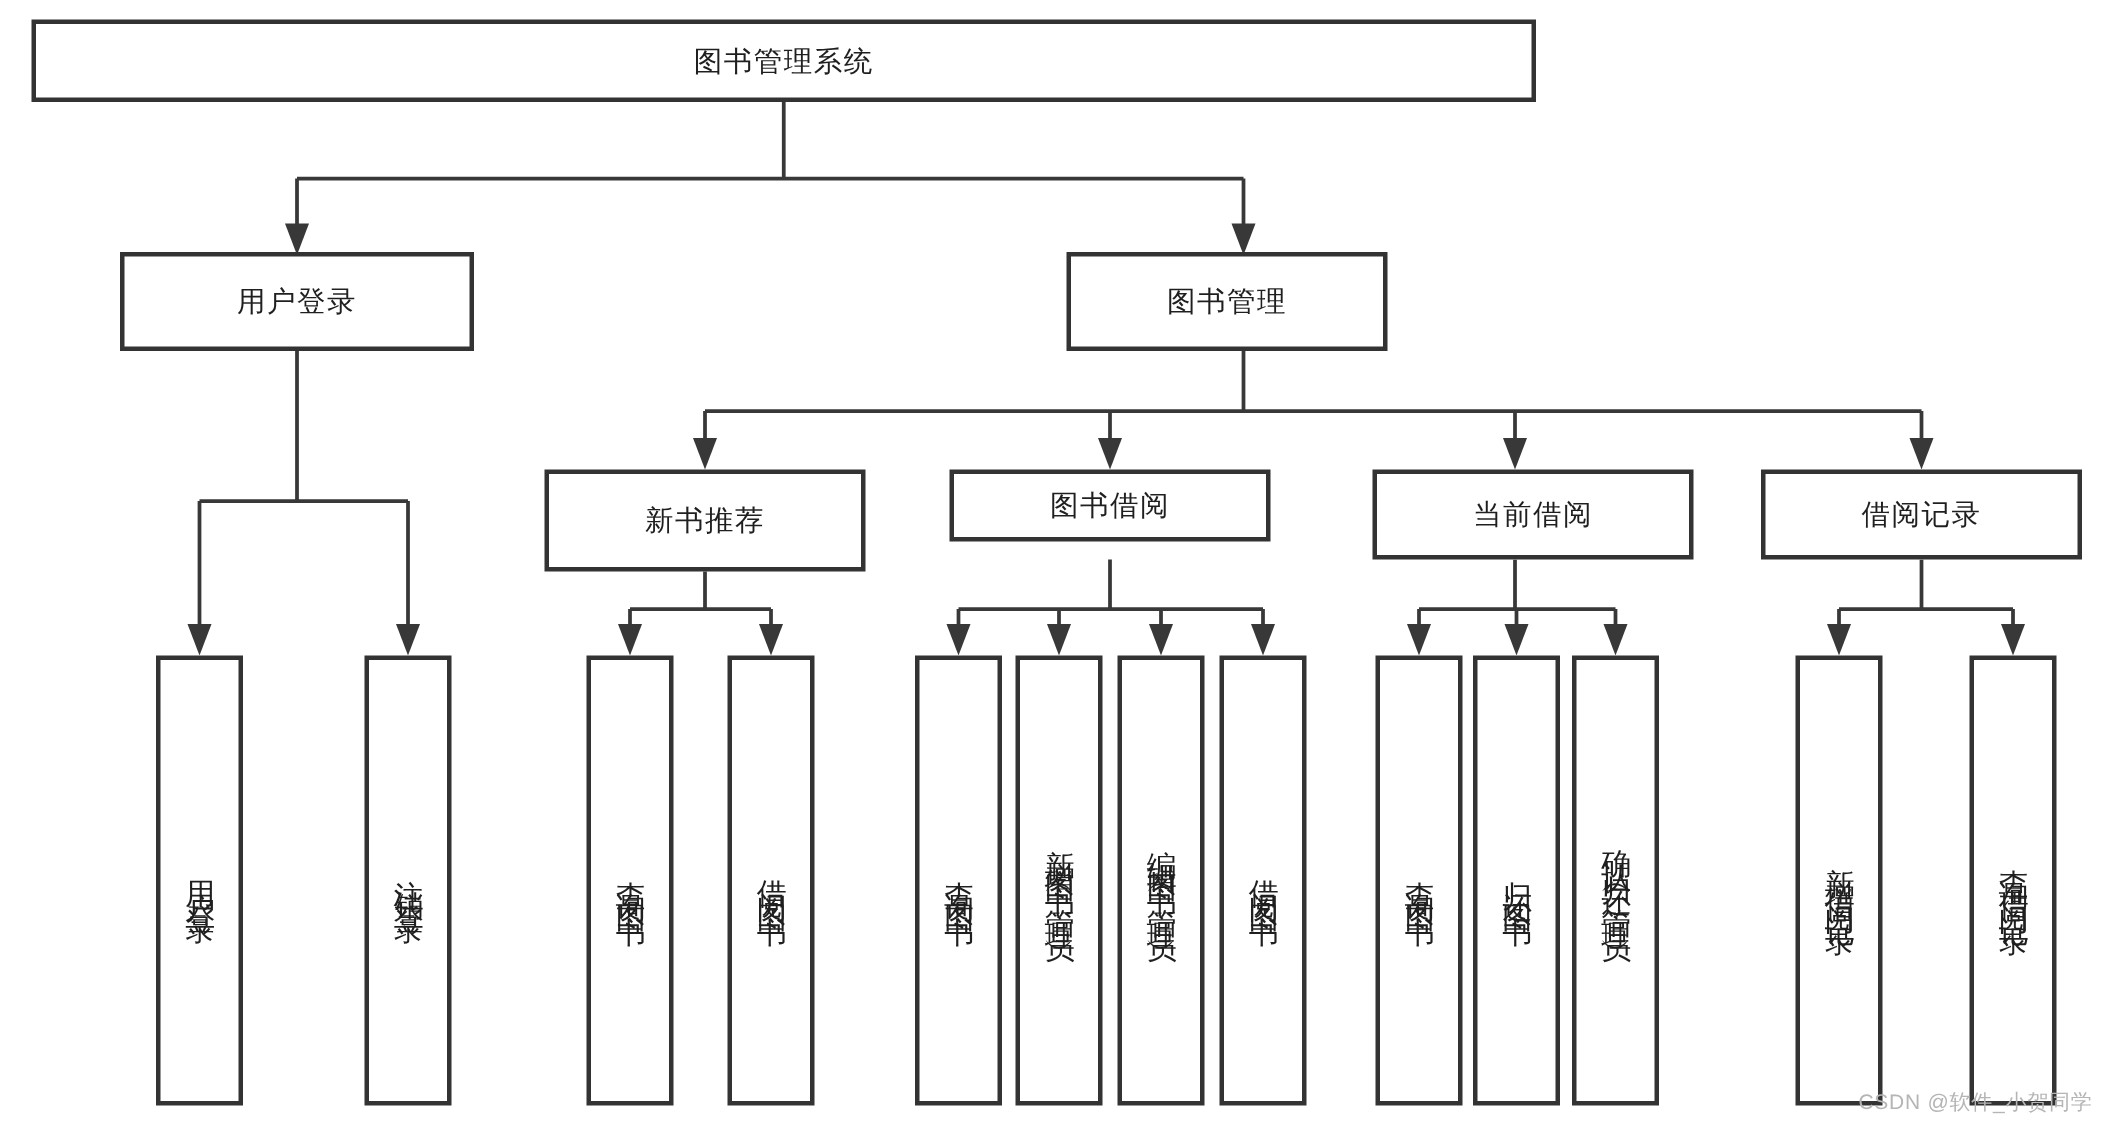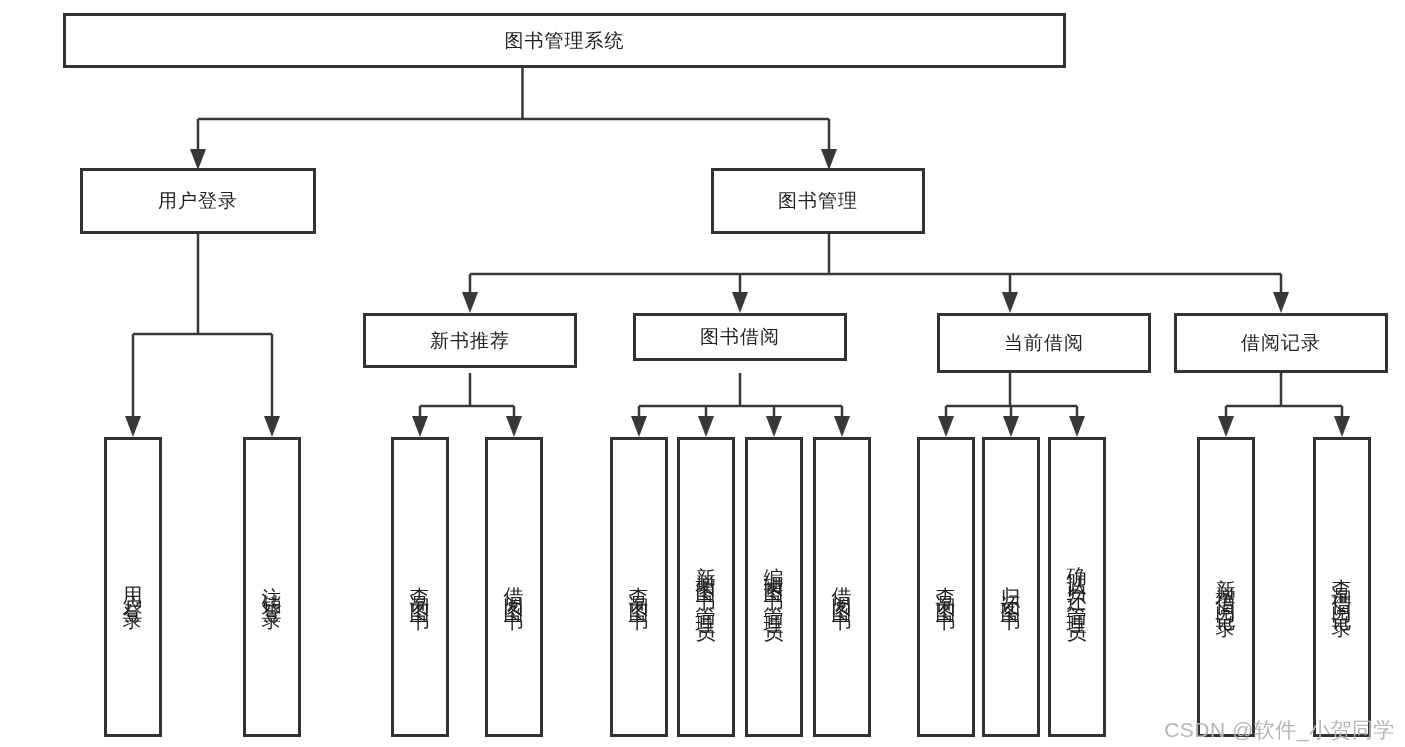--- a/index.html
+++ b/index.html
@@ -44,21 +44,21 @@
     text-orientation: mixed;
     font-size: 20px;
     letter-spacing: 8px;
     line-height: 1;
     white-space: nowrap;
   }
   .watermark {
     position: absolute;
     right: 10px;
     bottom: 3px;
-    font-size: 21px;
+    font-size: 14px;
     color: #b5b5b5;
     letter-spacing: 0.5px;
     white-space: nowrap;
   }
 </style>
 </head>
 <body>
 
 <div class="stage">
 
@@ -102,38 +102,38 @@
 
       <polygon points="938,416 954,416 946,437"></polygon>
       <polygon points="1003,416 1019,416 1011,437"></polygon>
       <polygon points="1069,416 1085,416 1077,437"></polygon>
 
       <polygon points="1218,416 1234,416 1226,437"></polygon>
       <polygon points="1334,416 1350,416 1342,437"></polygon>
     </g>
   </svg>
 
-  <div class="box hbox" style="left:21px; top:13px; width:1003px; height:55px;margin-left:42px;">
+  <div class="box hbox" style="left:21px; top:13px; width:1003px; height:55px;">
     <span>图书管理系统</span>
   </div>
 
   <div class="box hbox" style="left:80px; top:168px; width:236px; height:66px;">
     <span>用户登录</span>
   </div>
   <div class="box hbox" style="left:711px; top:168px; width:214px; height:66px;">
     <span>图书管理</span>
   </div>
 
-  <div class="box hbox" style="left:363px; top:313px; width:214px; height:55px;">
+  <div class="box hbox" style="left:363px; top:313px; width:214px; height:68px;">
     <span>新书推荐</span>
   </div>
   <div class="box hbox" style="left:633px; top:313px; width:214px; height:48px;">
     <span>图书借阅</span>
   </div>
-  <div class="box hbox" style="left:937px; top:313px; width:214px; height:60px;">
+  <div class="box hbox" style="left:915px; top:313px; width:214px; height:60px;">
     <span>当前借阅</span>
   </div>
   <div class="box hbox" style="left:1174px; top:313px; width:214px; height:60px;">
     <span>借阅记录</span>
   </div>
 
   <div class="box leaf" style="left:104px;">
     <span>用户登录</span>
   </div>
   <div class="box leaf" style="left:243px;">

